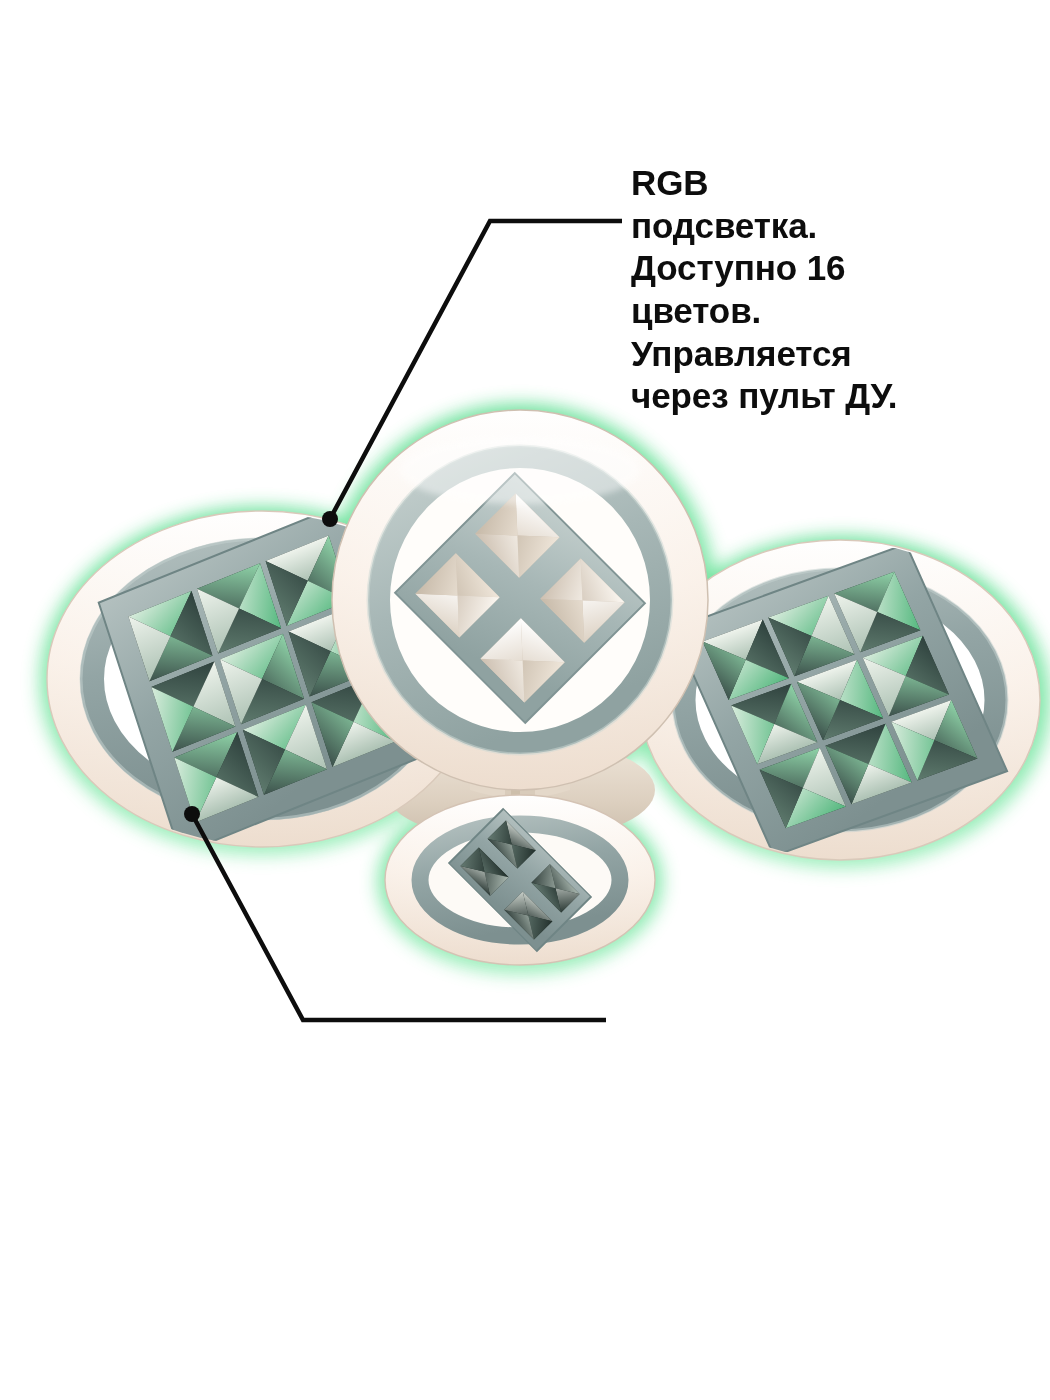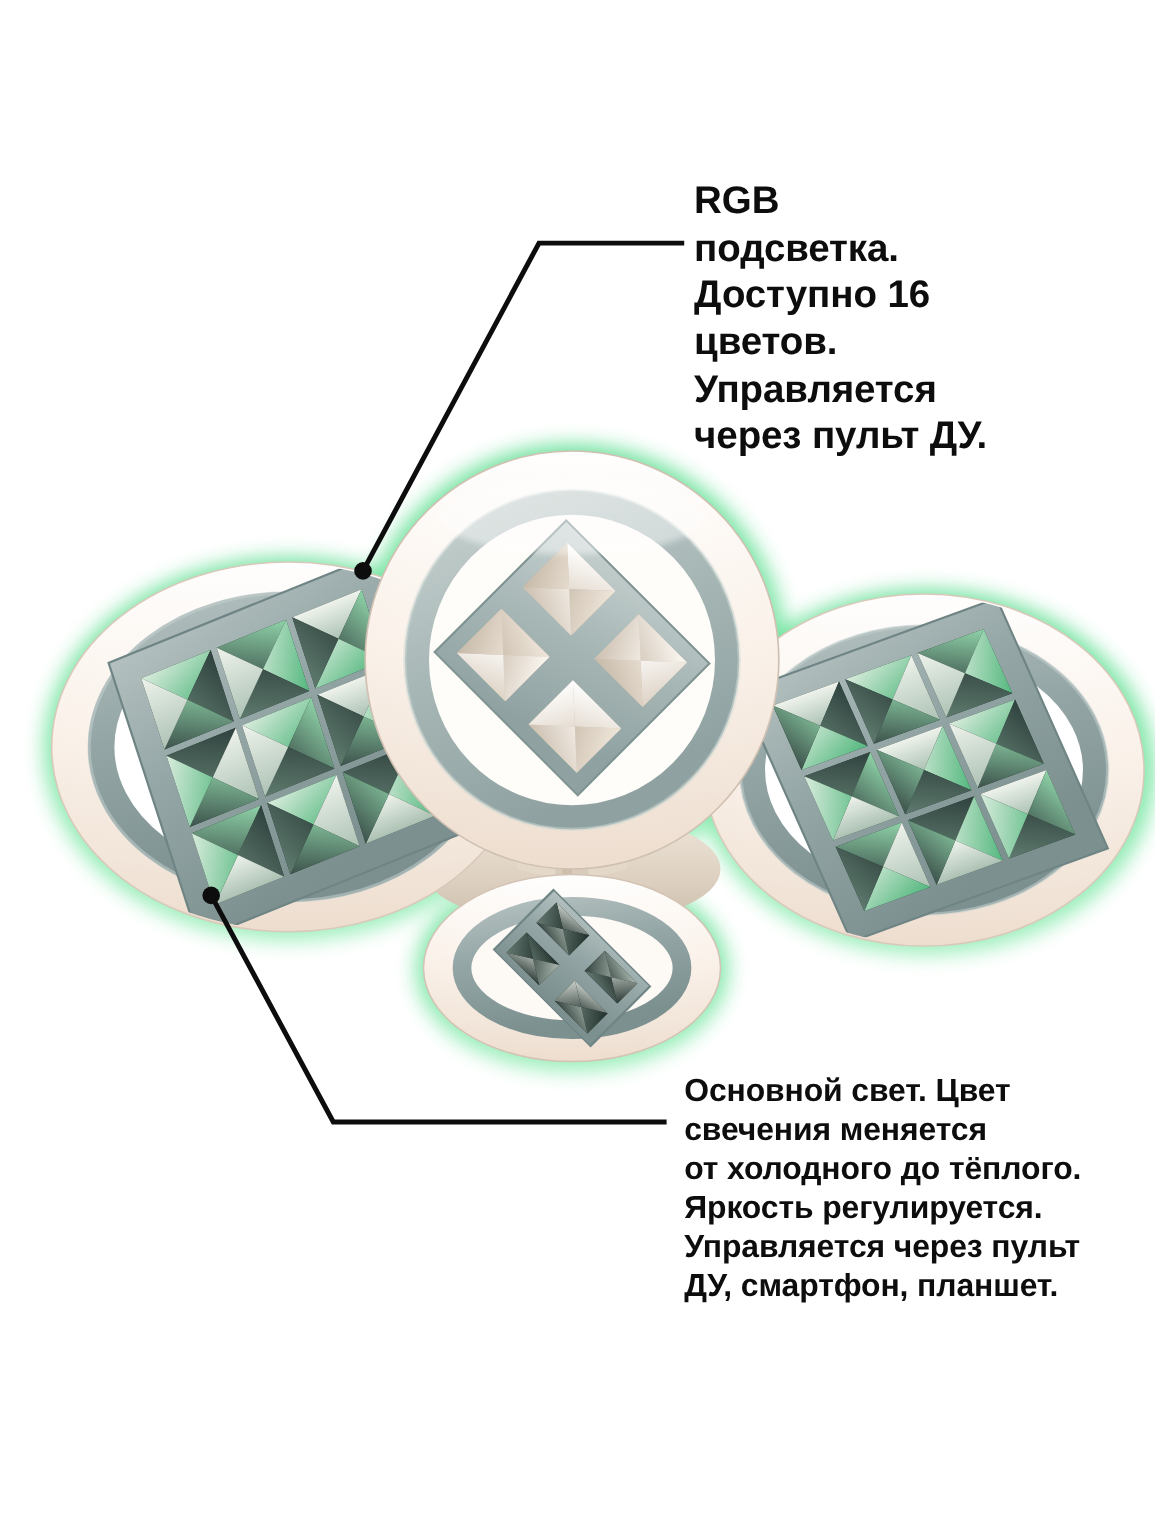--- a/index.html
+++ b/index.html
@@ -422,20 +422,14 @@
       <circle cx="192" cy="814" r="8" fill="#0d0d0d"></circle>
     </g>
   </svg>
 
   <div class="callout" id="callout-rgb">RGB подсветка.
 Доступно 16
 цветов.
 Управляется
 через пульт ДУ.</div>
 
-  <div class="callout" id="callout-main">Основной свет. Цвет
-свечения меняется
-от холодного до тёплого.
-Яркость регулируется.
-Управляется через пульт
-ДУ, смартфон, планшет.</div>
 
 </div>
 
 </body></html>

